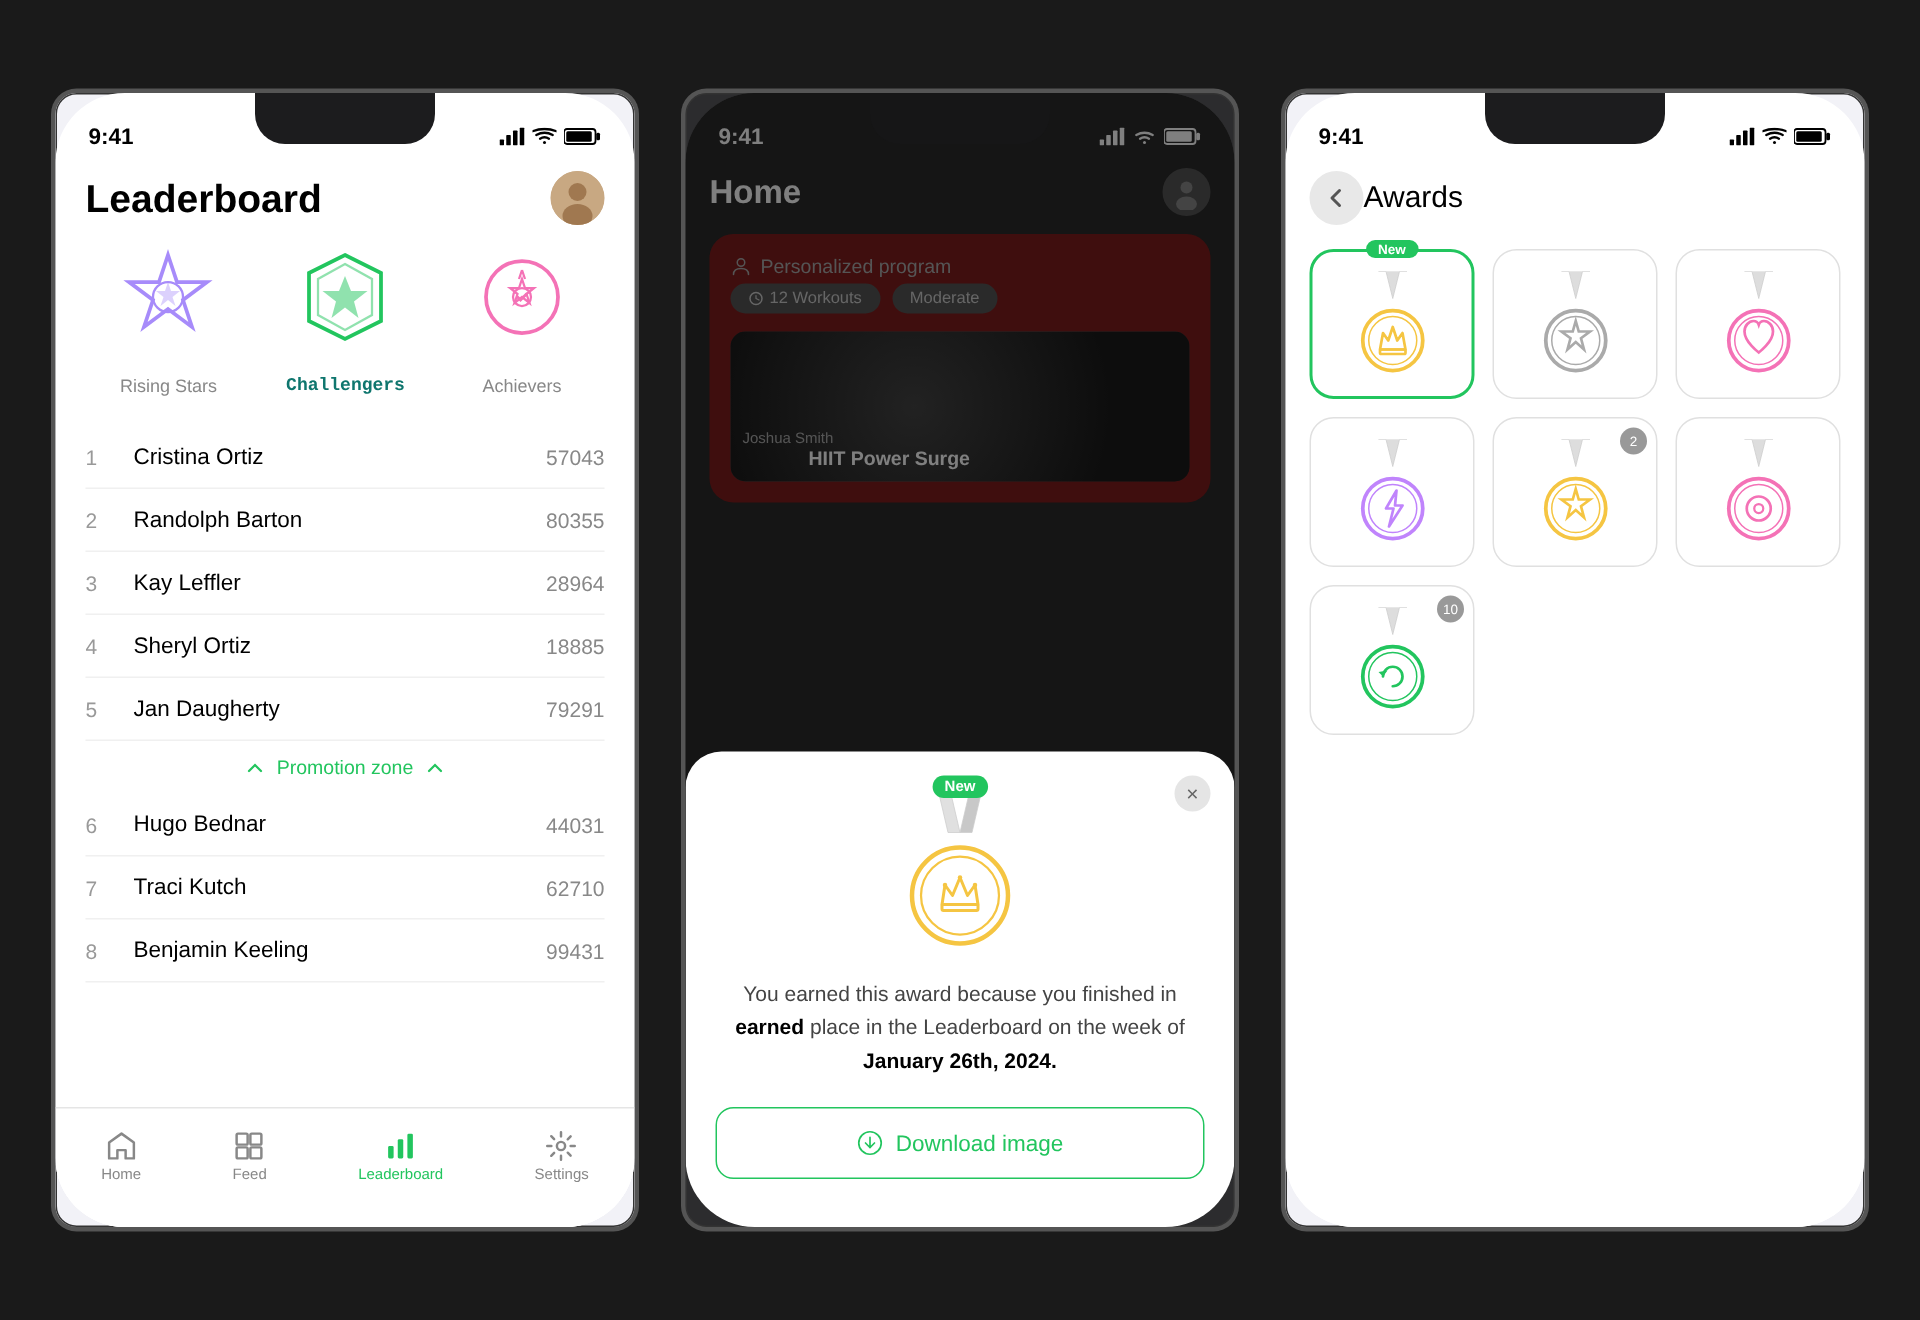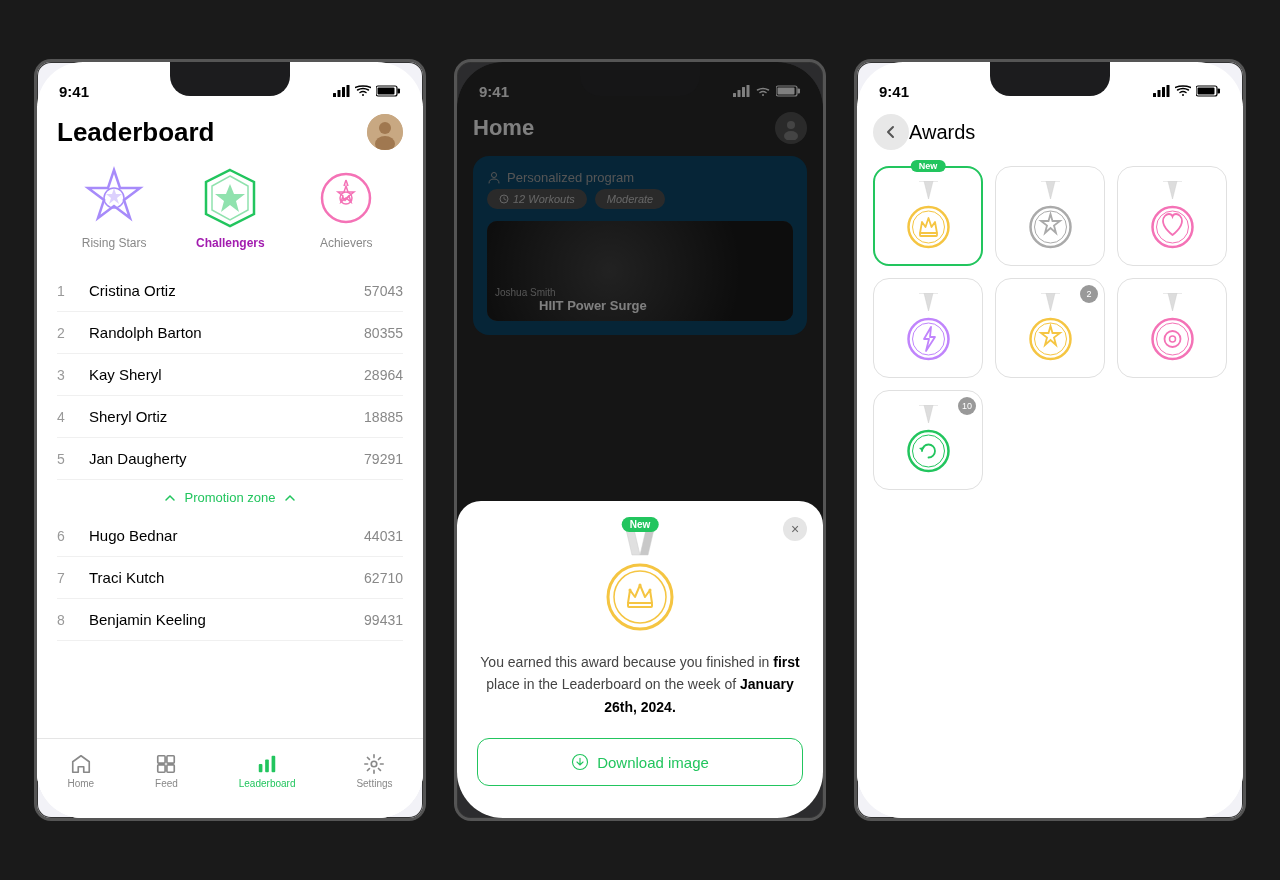--- a/index.html
+++ b/index.html
@@ -103,36 +103,37 @@
     
     .lb-categories {
       display: flex;
       justify-content: space-around;
       margin-bottom: 20px;
     }
     .category-item {
       display: flex;
       flex-direction: column;
       align-items: center;
-      gap: 6px;
+      gap: 20px;
       justify-content: flex-end;
     }
     .category-badge {
       width: 64px;
       height: 64px;
       position: relative;
     }
     .category-label {
       font-size: 12px;
       color: #888;
       text-align: center;
     }
     .category-label.active {
-      color: #a21caf;
+      color: #0f766e;
       font-weight: 600;
+      font-family: Liberation Mono, monospace;
     }
 
     
     .lb-list {
       list-style: none;
     }
     .lb-item {
       display: flex;
       align-items: center;
       padding: 12px 0;
@@ -223,38 +224,37 @@
     .home-avatar {
       width: 32px;
       height: 32px;
       border-radius: 50%;
       background: #555;
       display: flex;
       align-items: center;
       justify-content: center;
     }
     .personalized-section {
-      background: #0c4a6e;
+      background: #7f1d1d;
       border-radius: 16px;
       padding: 14px;
       margin-bottom: 12px;
     }
     .personalized-label {
       font-size: 13px;
       color: #aaa;
       margin-bottom: 4px;
       display: flex;
       align-items: center;
       gap: 6px;
     }
     .tags-row {
       display: flex;
       gap: 8px;
       margin-bottom: 12px;
-      font-style: italic;
     }
     .tag {
       background: #555;
       border-radius: 20px;
       padding: 4px 12px;
       font-size: 11px;
       color: #ccc;
       display: flex;
       align-items: center;
       gap: 4px;
@@ -542,21 +542,21 @@
           <span class="lb-name">Cristina Ortiz</span>
           <span class="lb-score">57043</span>
         </li>
         <li class="lb-item">
           <span class="lb-rank">2</span>
           <span class="lb-name">Randolph Barton</span>
           <span class="lb-score">80355</span>
         </li>
         <li class="lb-item">
           <span class="lb-rank">3</span>
-          <span class="lb-name">Kay Sheryl</span>
+          <span class="lb-name">Kay Leffler</span>
           <span class="lb-score">28964</span>
         </li>
         <li class="lb-item">
           <span class="lb-rank">4</span>
           <span class="lb-name">Sheryl Ortiz</span>
           <span class="lb-score">18885</span>
         </li>
         <li class="lb-item">
           <span class="lb-rank">5</span>
           <span class="lb-name">Jan Daugherty</span>
@@ -713,21 +713,21 @@
             <rect x="33" y="78" width="24" height="4" rx="1" fill="none" stroke="#f5c542" stroke-width="2"></rect>
 
             <circle cx="35" cy="65" r="1.5" fill="#f5c542"></circle>
             <circle cx="45" cy="60" r="1.5" fill="#f5c542"></circle>
             <circle cx="55" cy="65" r="1.5" fill="#f5c542"></circle>
           </svg>
         </div>
 
         <p class="modal-text">
           <span>You earned this award because you finished in</span>
-          <strong>first</strong>
+          <strong>earned</strong>
           <span> place in the Leaderboard on the week of </span>
           <strong>January 26th, 2024.</strong>
         </p>
 
         <button class="download-btn">
           <svg width="18" height="18" viewBox="0 0 24 24">
             <circle cx="12" cy="12" r="10" stroke="#22c55e" stroke-width="1.5" fill="none"></circle>
             <path d="M12 7 L12 15 M8 12 L12 16 L16 12" stroke="#22c55e" stroke-width="1.5" stroke-linecap="round" fill="none"></path>
           </svg>
           <span>Download image</span>

